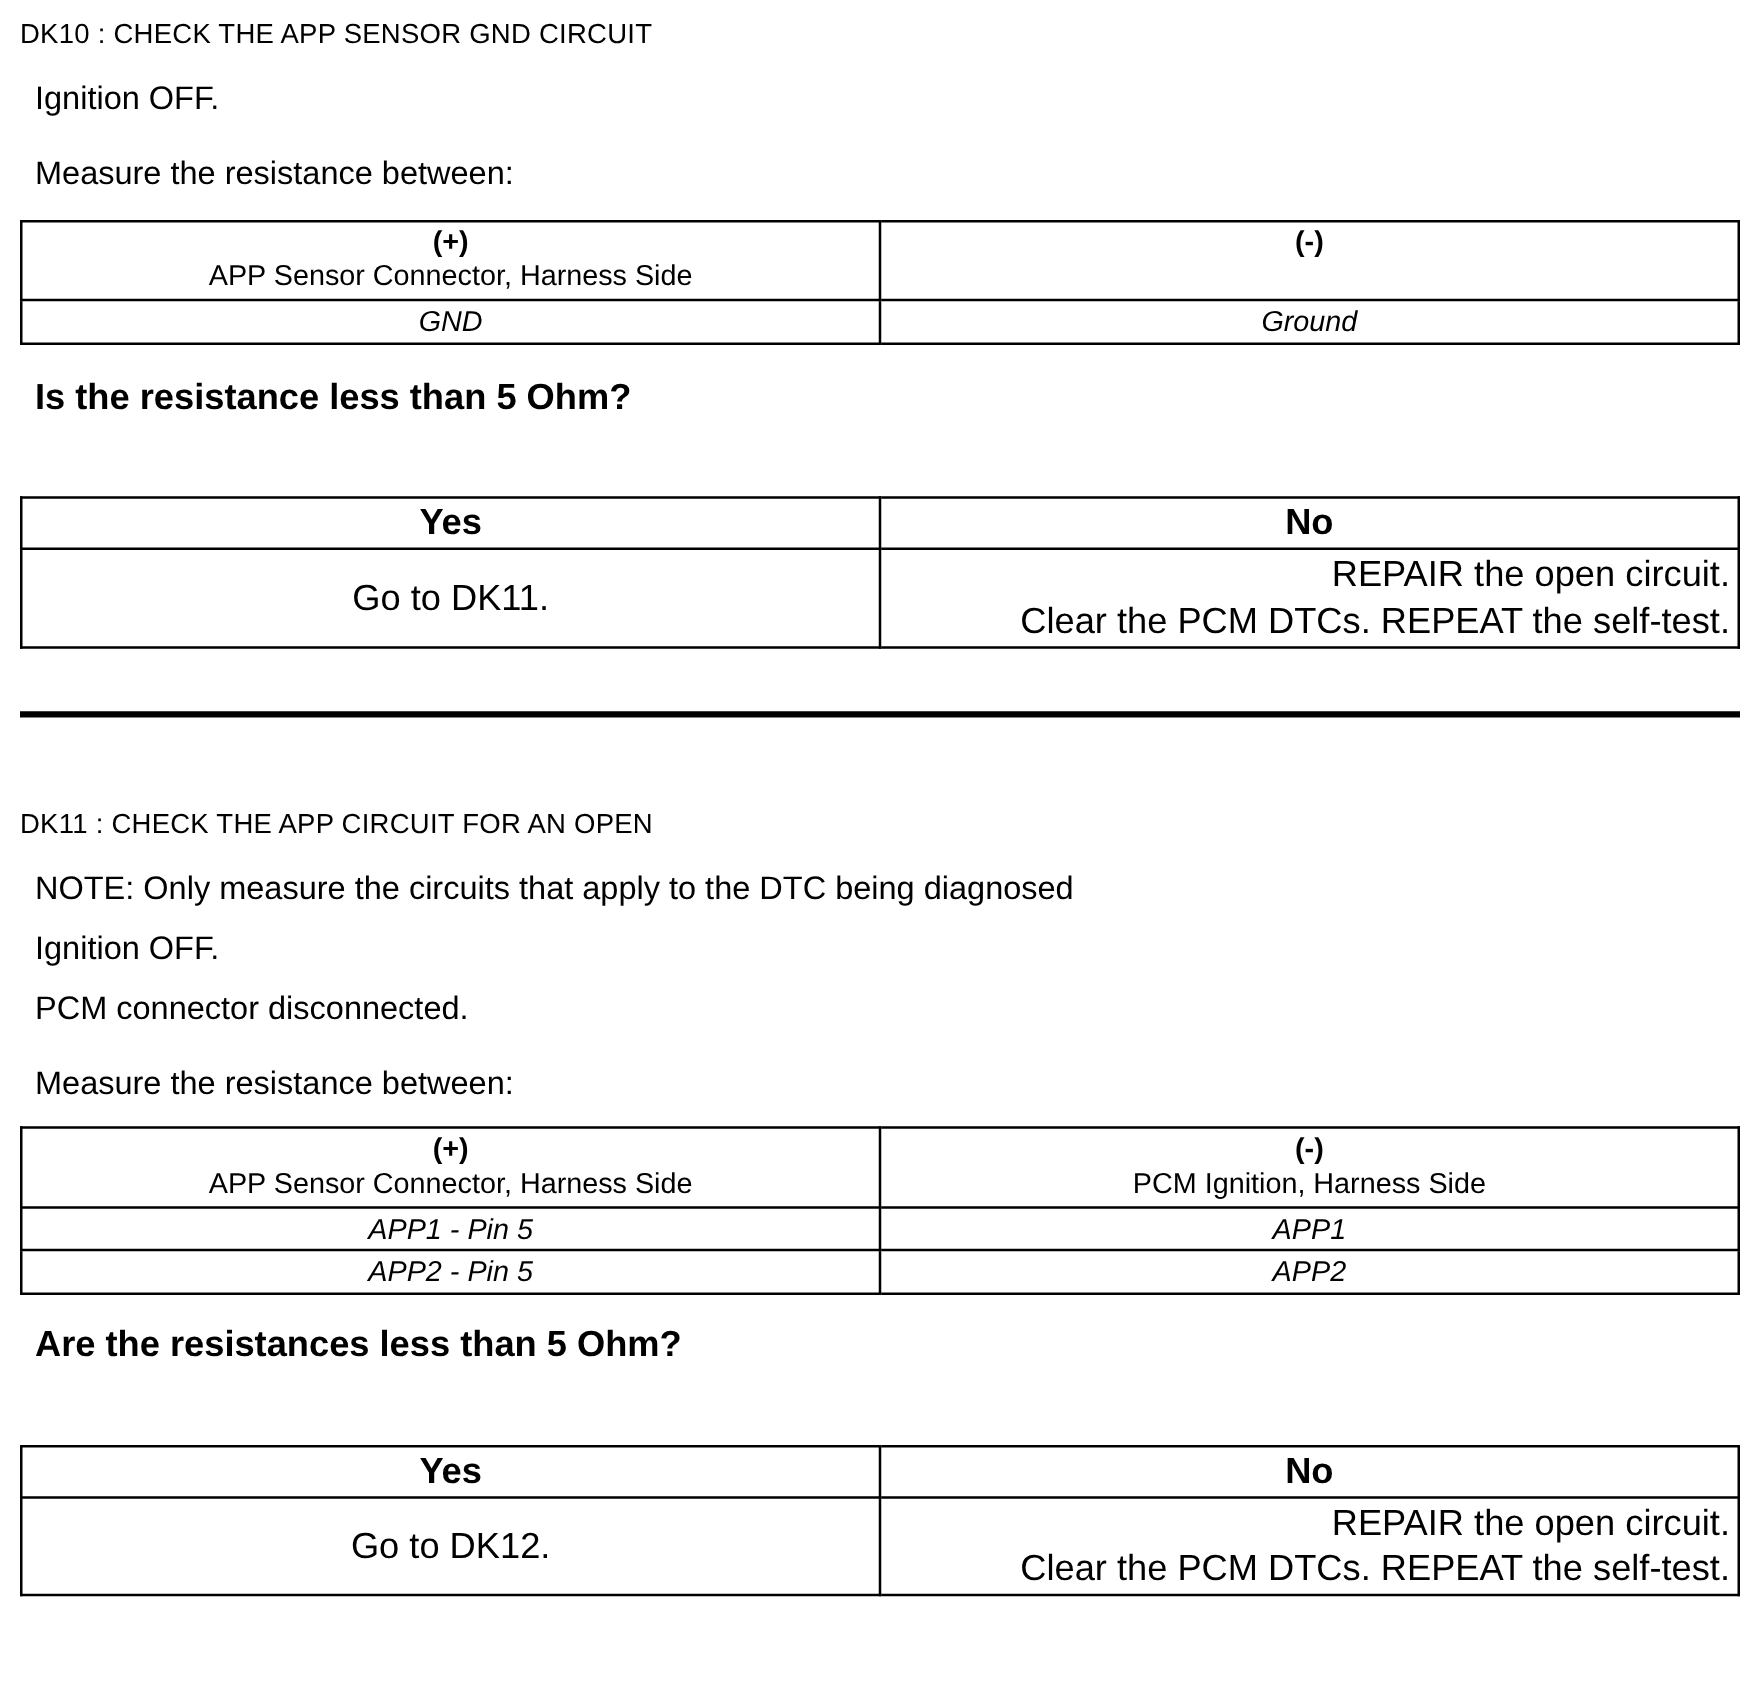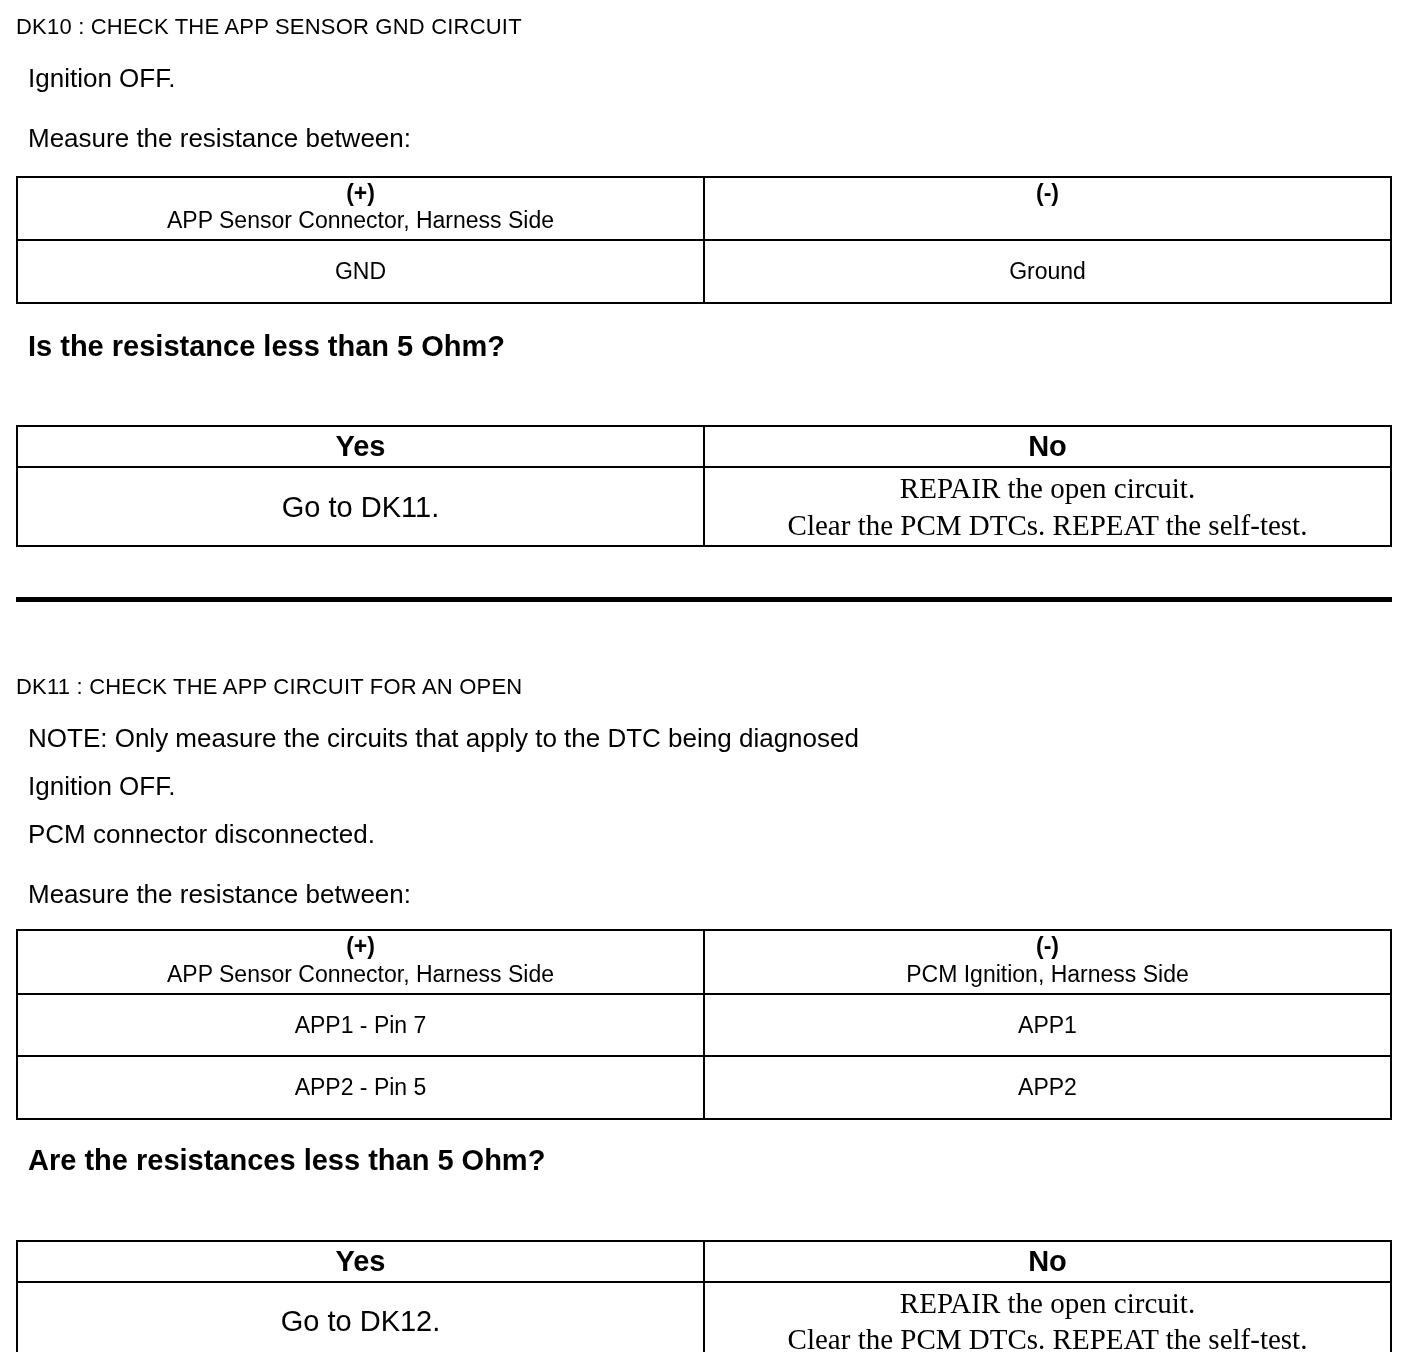--- a/index.html
+++ b/index.html
@@ -51,39 +51,40 @@
     vertical-align: top;
     text-align: center;
     font-weight: normal;
     padding: 2px 8px 4px 8px;
   }
   .measure-table .hdr-sign  { font-size: 23px; font-weight: bold; line-height: 1.2; }
   .measure-table .hdr-label { font-size: 23px; line-height: 1.2; min-height: 27px; }
   .measure-table td {
     font-size: 23px;
     text-align: center;
-    padding: 16px 8px;
+    padding: 2px 8px;
     line-height: 1.25;
+    font-style: italic;
   }
 
   
   .decision-table th {
     font-size: 29px;
     font-weight: bold;
     text-align: center;
     padding: 3px 8px;
     line-height: 1.15;
   }
   .decision-table td {
     font-size: 29px;
     line-height: 1.25;
     padding: 2px 6px;
   }
   .decision-table td.yes-cell { text-align: center; vertical-align: middle; }
-  .decision-table td.no-cell  { text-align: center;  vertical-align: middle; font-family: Liberation Serif, serif; }
+  .decision-table td.no-cell  { text-align: right;  vertical-align: middle; }
 
   .separator { height: 5px; background: #000000; }
 </style>
 </head>
 <body>
 
 <div class="page">
 
   <section>
     <h2 class="step-title">DK10 : CHECK THE APP SENSOR GND CIRCUIT</h2>
@@ -155,21 +156,21 @@
             <div class="hdr-label">APP Sensor Connector, Harness Side</div>
           </th>
           <th>
             <div class="hdr-sign">(-)</div>
             <div class="hdr-label">PCM Ignition, Harness Side</div>
           </th>
         </tr>
       </thead>
       <tbody>
         <tr>
-          <td>APP1 - Pin 7</td>
+          <td>APP1 - Pin 5</td>
           <td>APP1</td>
         </tr>
         <tr>
           <td>APP2 - Pin 5</td>
           <td>APP2</td>
         </tr>
       </tbody>
     </table>
 
     <p class="question sp-24">Are the resistances less than 5 Ohm?</p>

